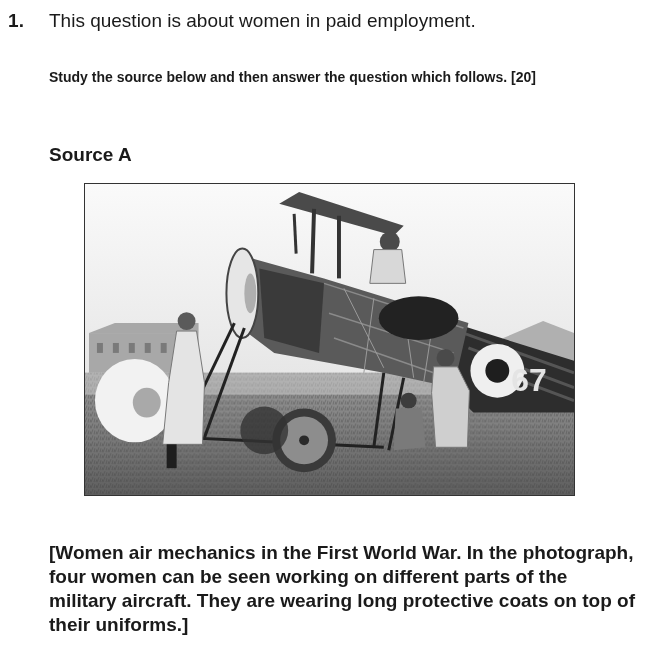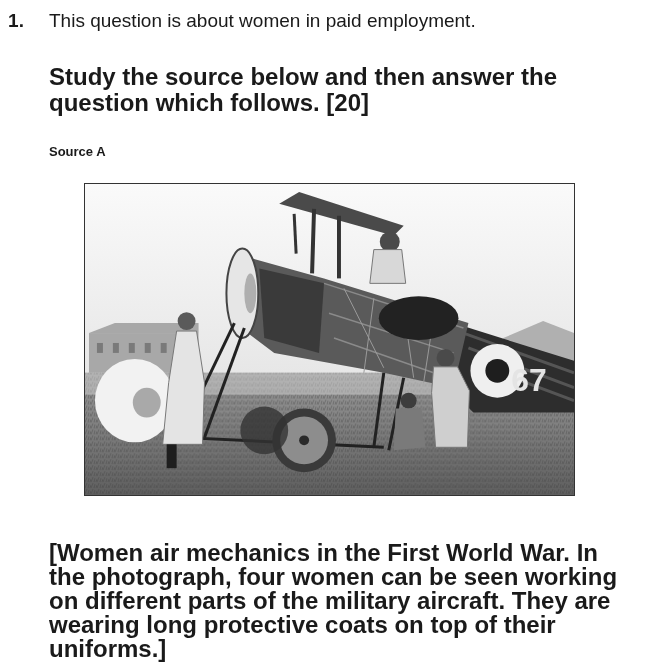--- a/index.html
+++ b/index.html
@@ -29,29 +29,29 @@
       top: 10px;
       font-size: 19px;
       font-weight: normal;
       white-space: nowrap;
     }
     .instruction {
       position: absolute;
       left: 49px;
       top: 64px;
       width: 580px;
-      font-size: 24px;
+      font-size: 14px;
       font-weight: bold;
       line-height: 26px;
     }
     .source-label {
       position: absolute;
       left: 49px;
       top: 144px;
-      font-size: 13px;
+      font-size: 19px;
       font-weight: bold;
     }
     .photo {
       position: absolute;
       left: 52px;
       top: 183px;
       width: 491px;
       height: 313px;
       border: 1px solid #333;
       box-sizing: border-box;
@@ -62,21 +62,21 @@
     .photo svg {
       display: block;
       width: 100%;
       height: 100%;
     }
     .caption {
       position: absolute;
       left: 49px;
       top: 541px;
       width: 590px;
-      font-size: 24px;
+      font-size: 19px;
       font-weight: bold;
       line-height: 24px;
     }
   </style>
 </head>
 <body>
 
 <div class="q-number">1.</div>
 <div class="q-title">This question is about women in paid employment.</div>
 <div class="instruction">Study the source below and then answer the question which follows. [20]</div>

